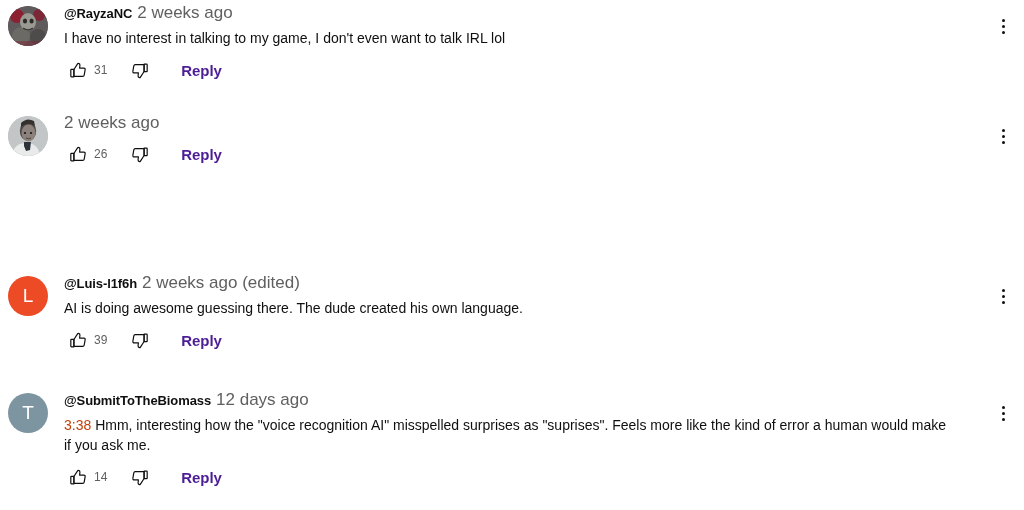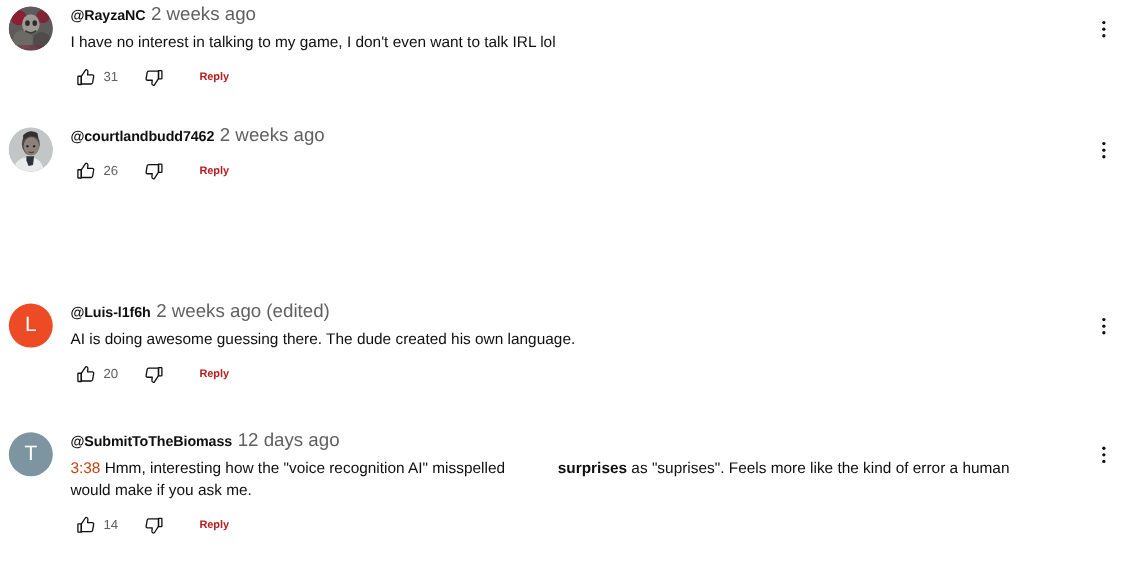--- a/index.html
+++ b/index.html
@@ -90,21 +90,21 @@
   .comment-text {
     font-size: 14px;
     line-height: 20px;
     color: #0f0f0f;
     white-space: pre-wrap;
     word-wrap: break-word;
     margin: 0;
     padding-top: 2px;
   }
 
-  .comment-text b { font-weight: bold; margin-left: 44px; }
+  .comment-text b { font-weight: normal; }
 
   .timelink {
     color: #c2410c;
     text-decoration: none;
     cursor: pointer;
   }
 
   .actions {
     display: flex;
     align-items: center;
@@ -134,23 +134,23 @@
     font-size: 12px;
     color: #606060;
     margin-left: 2px;
     margin-right: 6px;
     min-width: 12px;
   }
 
   .dislike-btn { margin-left: 12px; }
 
   .reply-btn {
-    font-size: 10px;
+    font-size: 15px;
     font-weight: bold;
-    color: #b91c1c;
+    color: #4c1d95;
     margin-left: 28px;
     cursor: pointer;
     letter-spacing: -0.1px;
   }
 
   .kebab {
     position: absolute;
     right: 9px;
     top: 14px;
     width: 24px;
@@ -258,21 +258,20 @@
             <path d="M13 11 q7-6 14-1 l-1 -5 q-7 -4 -13 2z" fill="#33302e"></path>
             <ellipse cx="17" cy="17" rx="1.2" ry="1" fill="#1c1a19"></ellipse>
             <ellipse cx="23" cy="17" rx="1.2" ry="1" fill="#1c1a19"></ellipse>
             <path d="M18 22 q2.5 1.5 5 0" stroke="#4b423c" stroke-width="1" fill="none"></path>
           </g>
         </svg>
       </div>
     </div>
     <div class="body-col">
       <div class="meta-row">
-        <span class="author">@courtlandbudd7462</span>
         <span class="published">2 weeks ago</span>
       </div>
       <div class="actions">
         <div class="act-btn">
           <span class="icon-wrap">
             <svg width="19" height="19" viewBox="0 0 24 24" fill="none" stroke="#0f0f0f" stroke-width="1.5" stroke-linejoin="round">
               <path d="M3 10.5h3.2V20H3a.7.7 0 0 1-.7-.7v-8.1a.7.7 0 0 1 .7-.7z"></path>
               <path d="M6.2 10.7 11 3.4c.2-.3.6-.5 1-.4 1.1.2 1.9 1.2 1.8 2.3l-.4 3.6h5.4c1 0 1.8.9 1.6 1.9l-1.2 7.1c-.2.9-.9 1.5-1.8 1.5H6.2z"></path>
             </svg>
           </span>
@@ -309,21 +308,21 @@
       </div>
       <div class="comment-text">AI is doing awesome guessing there. The dude created his own language.</div>
       <div class="actions">
         <div class="act-btn">
           <span class="icon-wrap">
             <svg width="19" height="19" viewBox="0 0 24 24" fill="none" stroke="#0f0f0f" stroke-width="1.5" stroke-linejoin="round">
               <path d="M3 10.5h3.2V20H3a.7.7 0 0 1-.7-.7v-8.1a.7.7 0 0 1 .7-.7z"></path>
               <path d="M6.2 10.7 11 3.4c.2-.3.6-.5 1-.4 1.1.2 1.9 1.2 1.8 2.3l-.4 3.6h5.4c1 0 1.8.9 1.6 1.9l-1.2 7.1c-.2.9-.9 1.5-1.8 1.5H6.2z"></path>
             </svg>
           </span>
-          <span class="vote-count">20</span>
+          <span class="vote-count">39</span>
         </div>
         <div class="act-btn dislike-btn">
           <span class="icon-wrap">
             <svg width="19" height="19" viewBox="0 0 24 24" fill="none" stroke="#0f0f0f" stroke-width="1.5" stroke-linejoin="round">
               <path d="M21 13.5h-3.2V4H21a.7.7 0 0 1 .7.7v8.1a.7.7 0 0 1-.7.7z"></path>
               <path d="M17.8 13.3 13 20.6c-.2.3-.6.5-1 .4-1.1-.2-1.9-1.2-1.8-2.3l.4-3.6H5.2c-1 0-1.8-.9-1.6-1.9l1.2-7.1C5 5.2 5.7 4.6 6.6 4.6h11.2z"></path>
             </svg>
           </span>
         </div>
         <div class="reply-btn">Reply</div>

